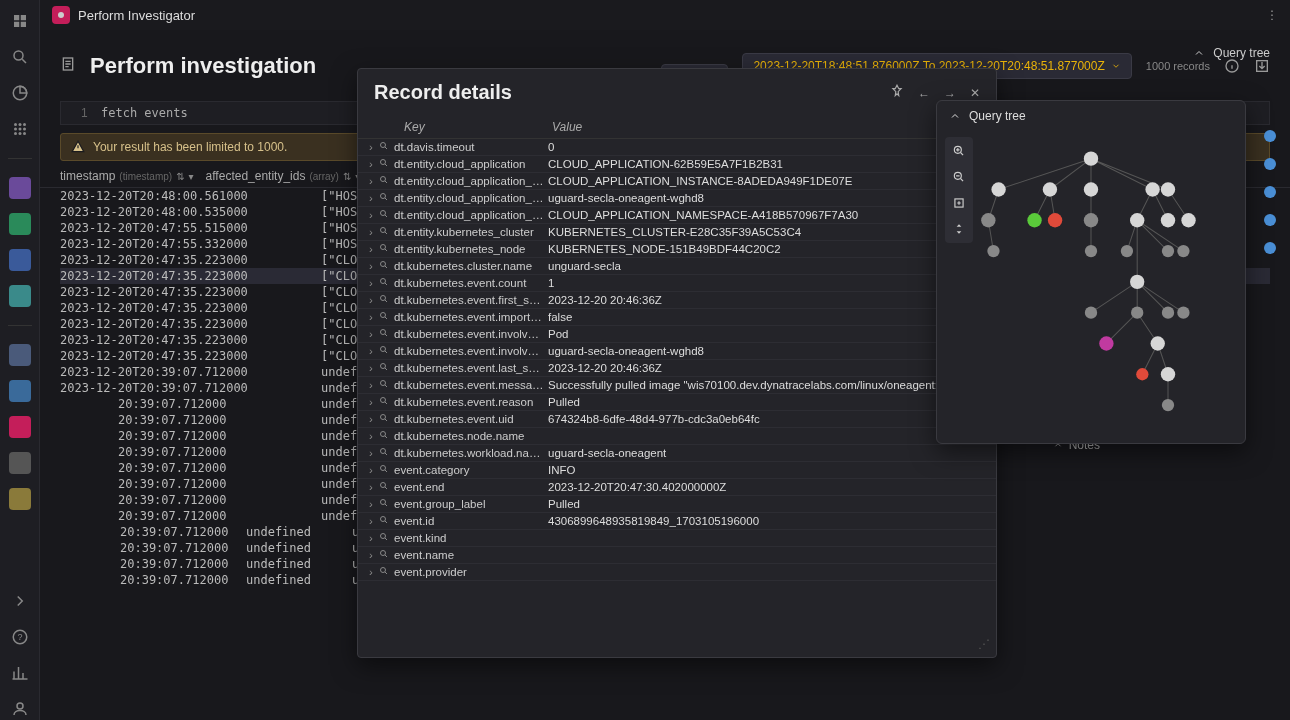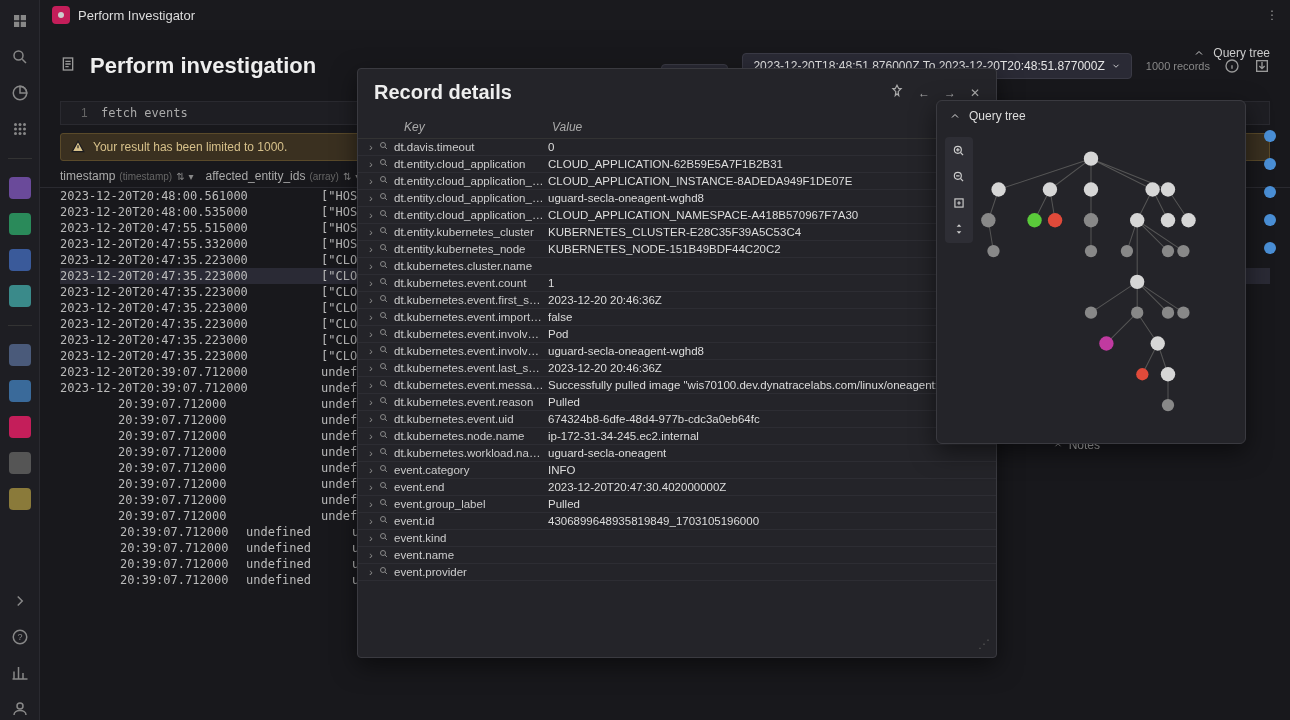--- a/index.html
+++ b/index.html
@@ -45,21 +45,21 @@
 .header-row .page-icon { color: #999; }
 .header-row h1 { font-size: 22px; font-weight: 700; color: #eee; }
 .header-row .flex { flex: 1; }
 .run-btn {
   display: flex; align-items: center; gap: 6px;
   background: #2a2a35; border: 1px solid #3a3a45; color: #ddd;
   padding: 5px 12px; border-radius: 4px; cursor: pointer; font-size: 13px; margin-top: 24px;
 }
 .time-range {
   display: flex; align-items: center; gap: 6px;
-  background: #2a2a35; border: 1px solid #3a3a45; color: #e5e5e5;
+  background: #2a2a35; border: 1px solid #3a3a45; color: #eab308;
   padding: 5px 10px; border-radius: 4px; cursor: pointer; font-size: 12px;
 }
 .records { color: #888; font-size: 11px; }
 .hdr-icon { color: #999; cursor: pointer; width: 16px; height: 16px; }
 
 .query-row {
   display: flex; align-items: center;
   padding: 4px 20px;
   border: 1px solid #2a2a30;
   background: #1e1e23;
@@ -520,20 +520,21 @@
         <span class="k">dt.entity.kubernetes_node</span>
         <span class="v">KUBERNETES_NODE-151B49BDF44C20C2</span>
       </div>
       <div class="dp-row">
         <span class="arr">›</span>
         <span class="mag"><svg width="12" height="12" viewBox="0 0 24 24">
             <circle cx="10" cy="10" r="5" fill="none" stroke="currentColor" stroke-width="2"></circle>
             <path d="M14 14l4 4" stroke="currentColor" stroke-width="2"></path>
           </svg></span>
         <span class="k">dt.kubernetes.cluster.name</span>
+        <span class="v">unguard-secla</span>
       </div>
       <div class="dp-row">
         <span class="arr">›</span>
         <span class="mag"><svg width="12" height="12" viewBox="0 0 24 24">
             <circle cx="10" cy="10" r="5" fill="none" stroke="currentColor" stroke-width="2"></circle>
             <path d="M14 14l4 4" stroke="currentColor" stroke-width="2"></path>
           </svg></span>
         <span class="k">dt.kubernetes.event.count</span>
         <span class="v">1</span>
       </div>
@@ -609,21 +610,20 @@
         <span class="k">dt.kubernetes.event.uid</span>
         <span class="v">674324b8-6dfe-48d4-977b-cdc3a0eb64fc</span>
       </div>
       <div class="dp-row">
         <span class="arr">›</span>
         <span class="mag"><svg width="12" height="12" viewBox="0 0 24 24">
             <circle cx="10" cy="10" r="5" fill="none" stroke="currentColor" stroke-width="2"></circle>
             <path d="M14 14l4 4" stroke="currentColor" stroke-width="2"></path>
           </svg></span>
         <span class="k">dt.kubernetes.node.name</span>
-        <span class="v">ip-172-31-34-245.ec2.internal</span>
       </div>
       <div class="dp-row">
         <span class="arr">›</span>
         <span class="mag"><svg width="12" height="12" viewBox="0 0 24 24">
             <circle cx="10" cy="10" r="5" fill="none" stroke="currentColor" stroke-width="2"></circle>
             <path d="M14 14l4 4" stroke="currentColor" stroke-width="2"></path>
           </svg></span>
         <span class="k">dt.kubernetes.workload.name</span>
         <span class="v">uguard-secla-oneagent</span>
       </div>

